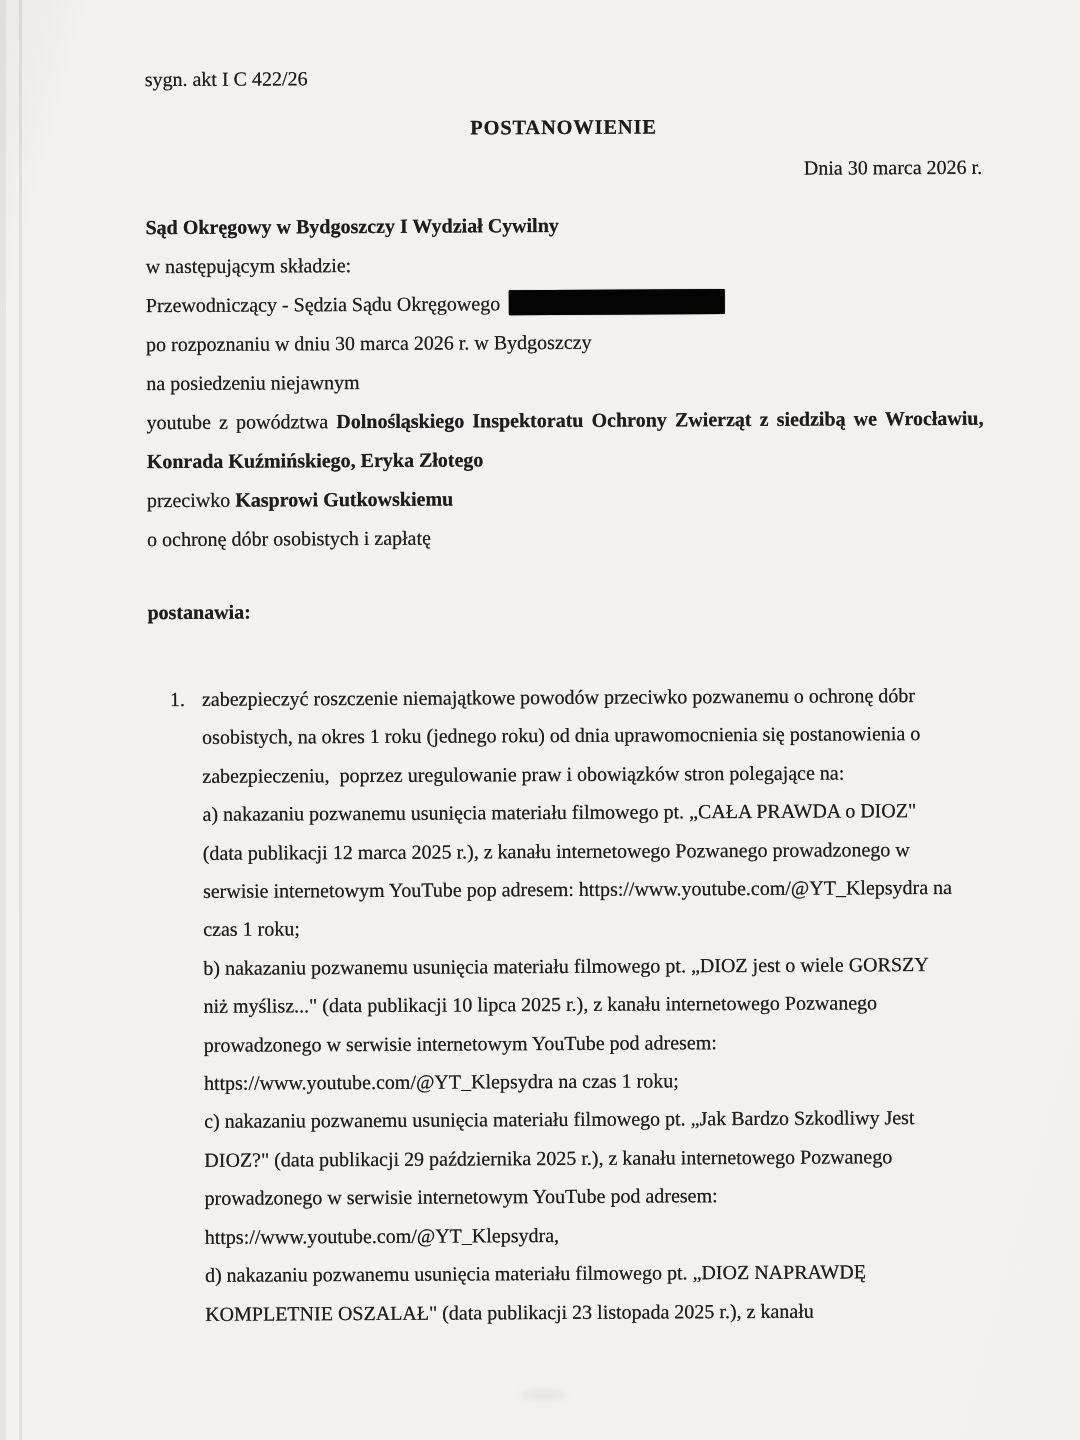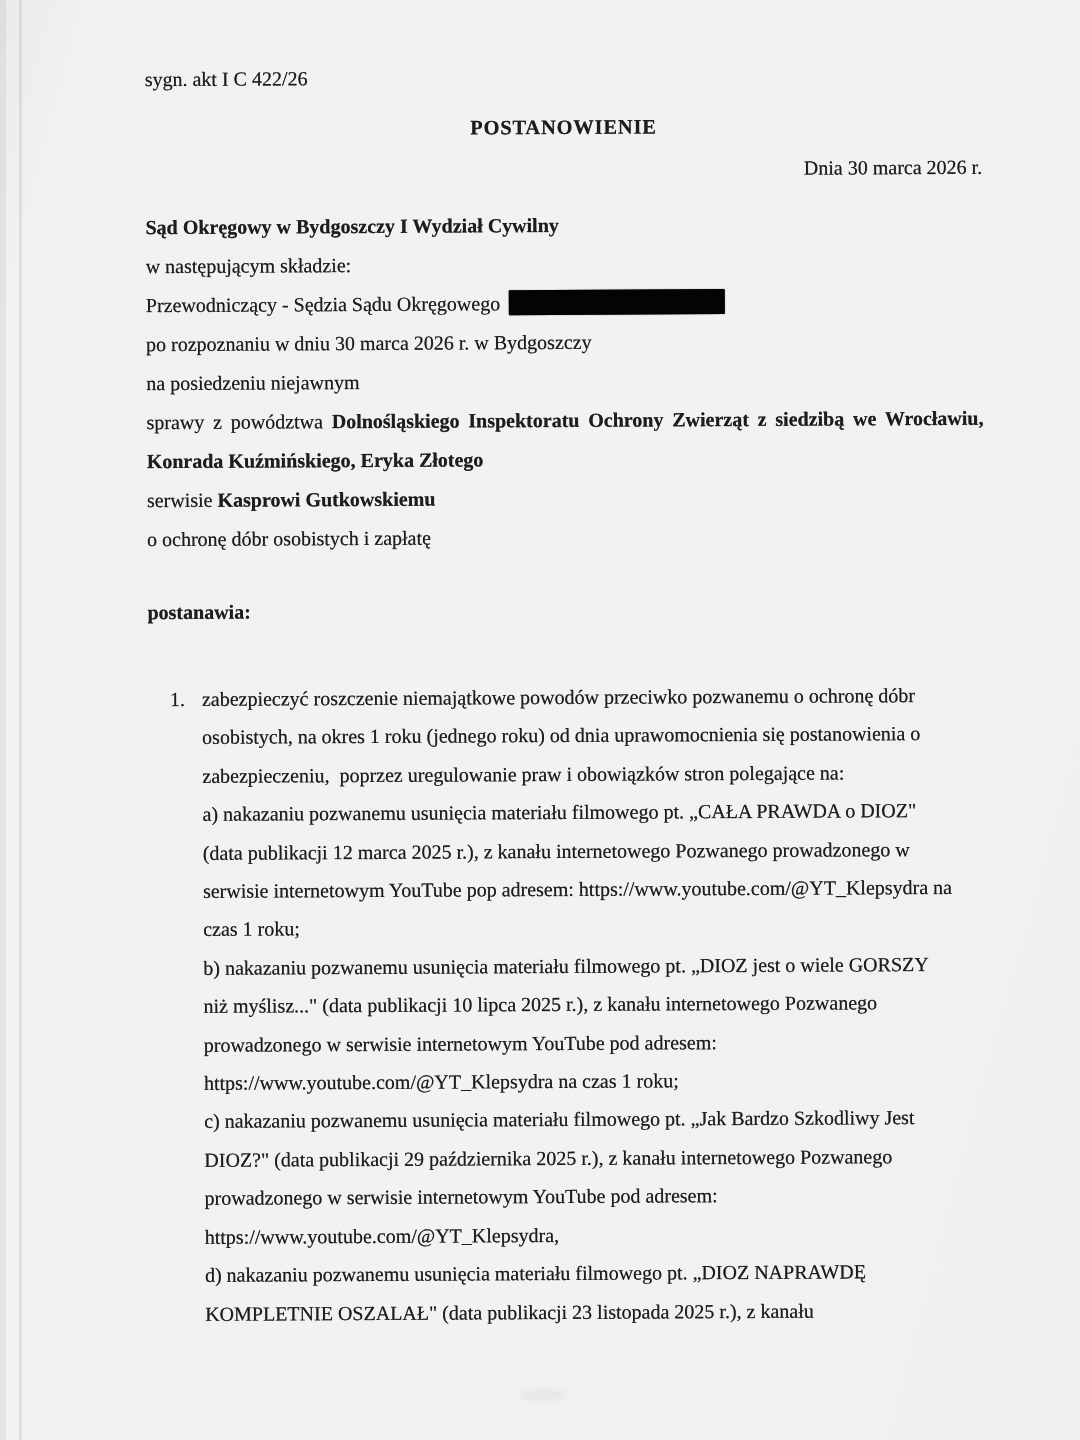--- a/index.html
+++ b/index.html
@@ -129,22 +129,22 @@
   <div class="doc-title">POSTANOWIENIE</div>
 
   <div class="date-line">Dnia 30 marca 2026 r.</div>
 
   <div class="court-block">
     <p class="bold">Sąd Okręgowy w Bydgoszczy I Wydział Cywilny</p>
     <p>w następującym składzie:</p>
     <p><span>Przewodniczący - Sędzia Sądu Okręgowego</span><span class="redaction"></span></p>
     <p>po rozpoznaniu w dniu 30 marca 2026 r. w Bydgoszczy</p>
     <p>na posiedzeniu niejawnym</p>
-    <p class="claim-par"><span>sprawy z powództwa</span> <span class="bold">Dolnośląskiego Inspektoratu Ochrony Zwierząt z siedzibą we Wrocławiu, Konrada Kuźmińskiego, Eryka Złotego</span></p>
-    <p><span>serwisie</span> <span class="bold">Kasprowi Gutkowskiemu</span></p>
+    <p class="claim-par"><span>youtube z powództwa</span> <span class="bold">Dolnośląskiego Inspektoratu Ochrony Zwierząt z siedzibą we Wrocławiu, Konrada Kuźmińskiego, Eryka Złotego</span></p>
+    <p><span>przeciwko</span> <span class="bold">Kasprowi Gutkowskiemu</span></p>
     <p>o ochronę dóbr osobistych i zapłatę</p>
   </div>
 
   <div class="decision-label">postanawia:</div>
 
   <div class="item">
     <div class="item-num">1.</div>
     <div class="item-body">
       <p>zabezpieczyć roszczenie niemajątkowe powodów przeciwko pozwanemu o ochronę dóbr osobistych, na okres 1 roku (jednego roku) od dnia uprawomocnienia się postanowienia o zabezpieczeniu,  poprzez uregulowanie praw i obowiązków stron polegające na:</p>
       <p>a) nakazaniu pozwanemu usunięcia materiału filmowego pt. „CAŁA PRAWDA o DIOZ" (data publikacji 12 marca 2025 r.), z kanału internetowego Pozwanego prowadzonego w serwisie internetowym YouTube pop adresem: https://www.youtube.com/@YT_Klepsydra na czas 1 roku;</p>

